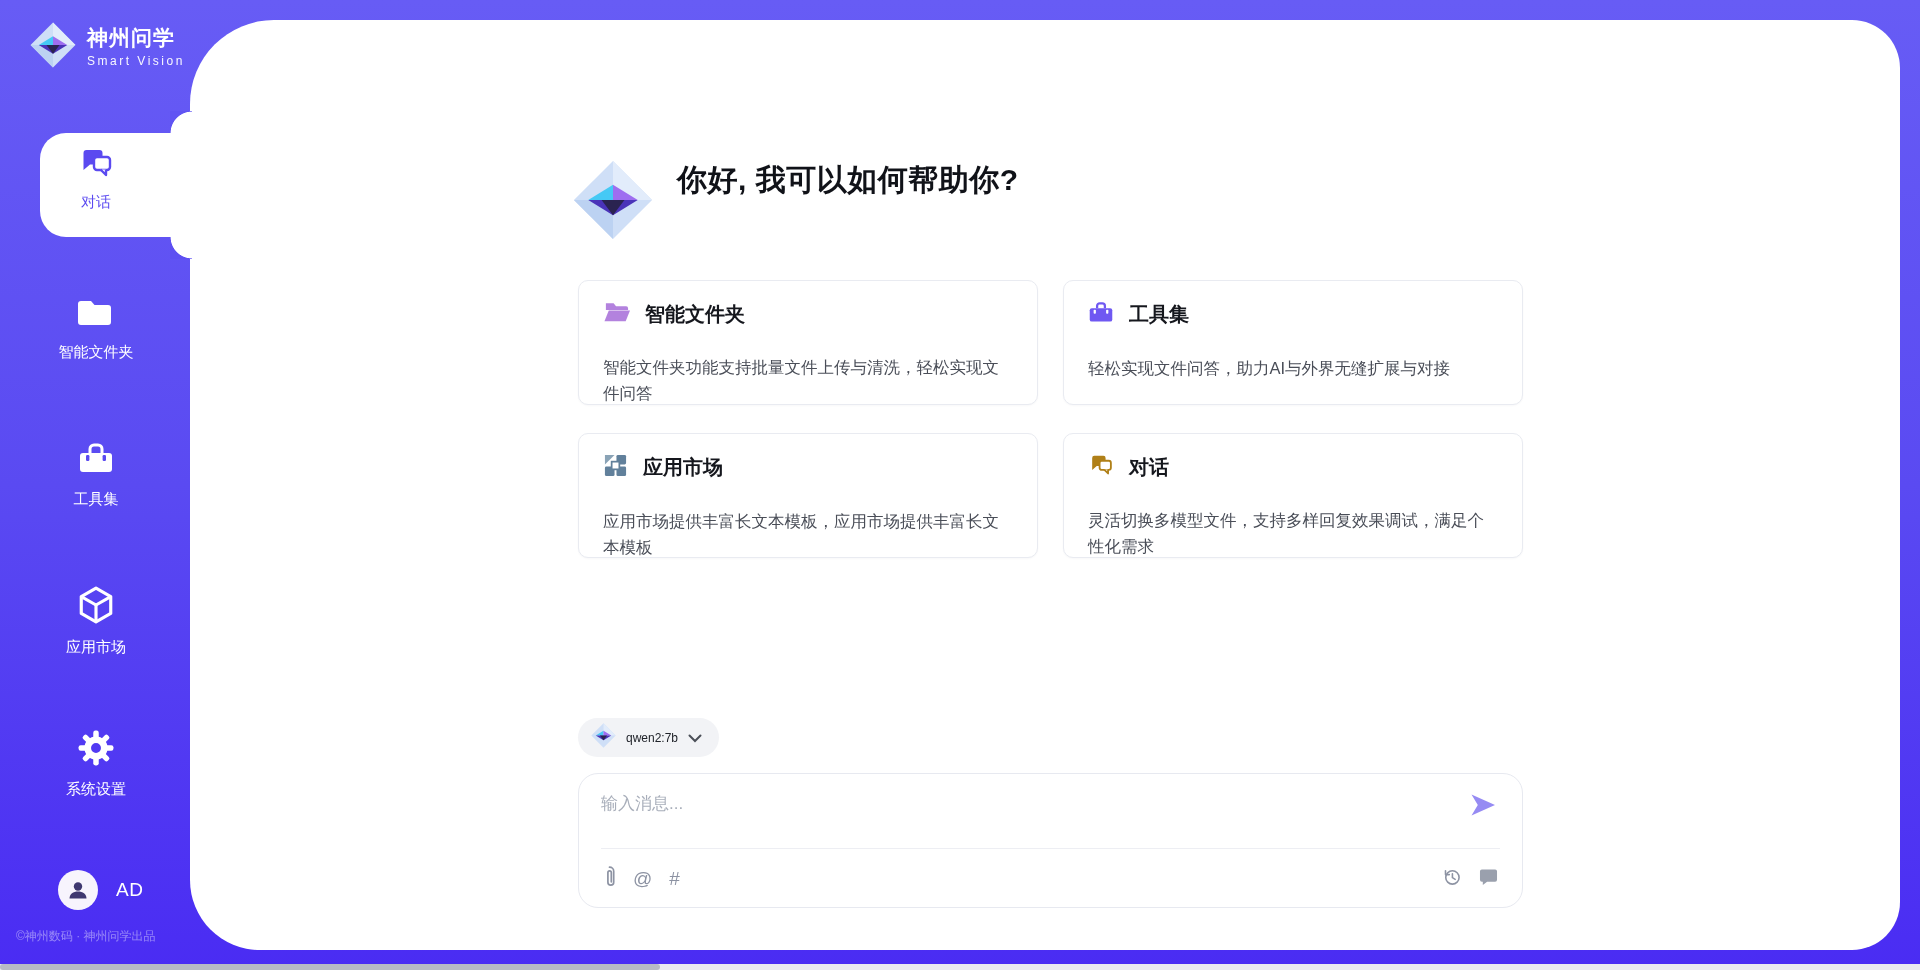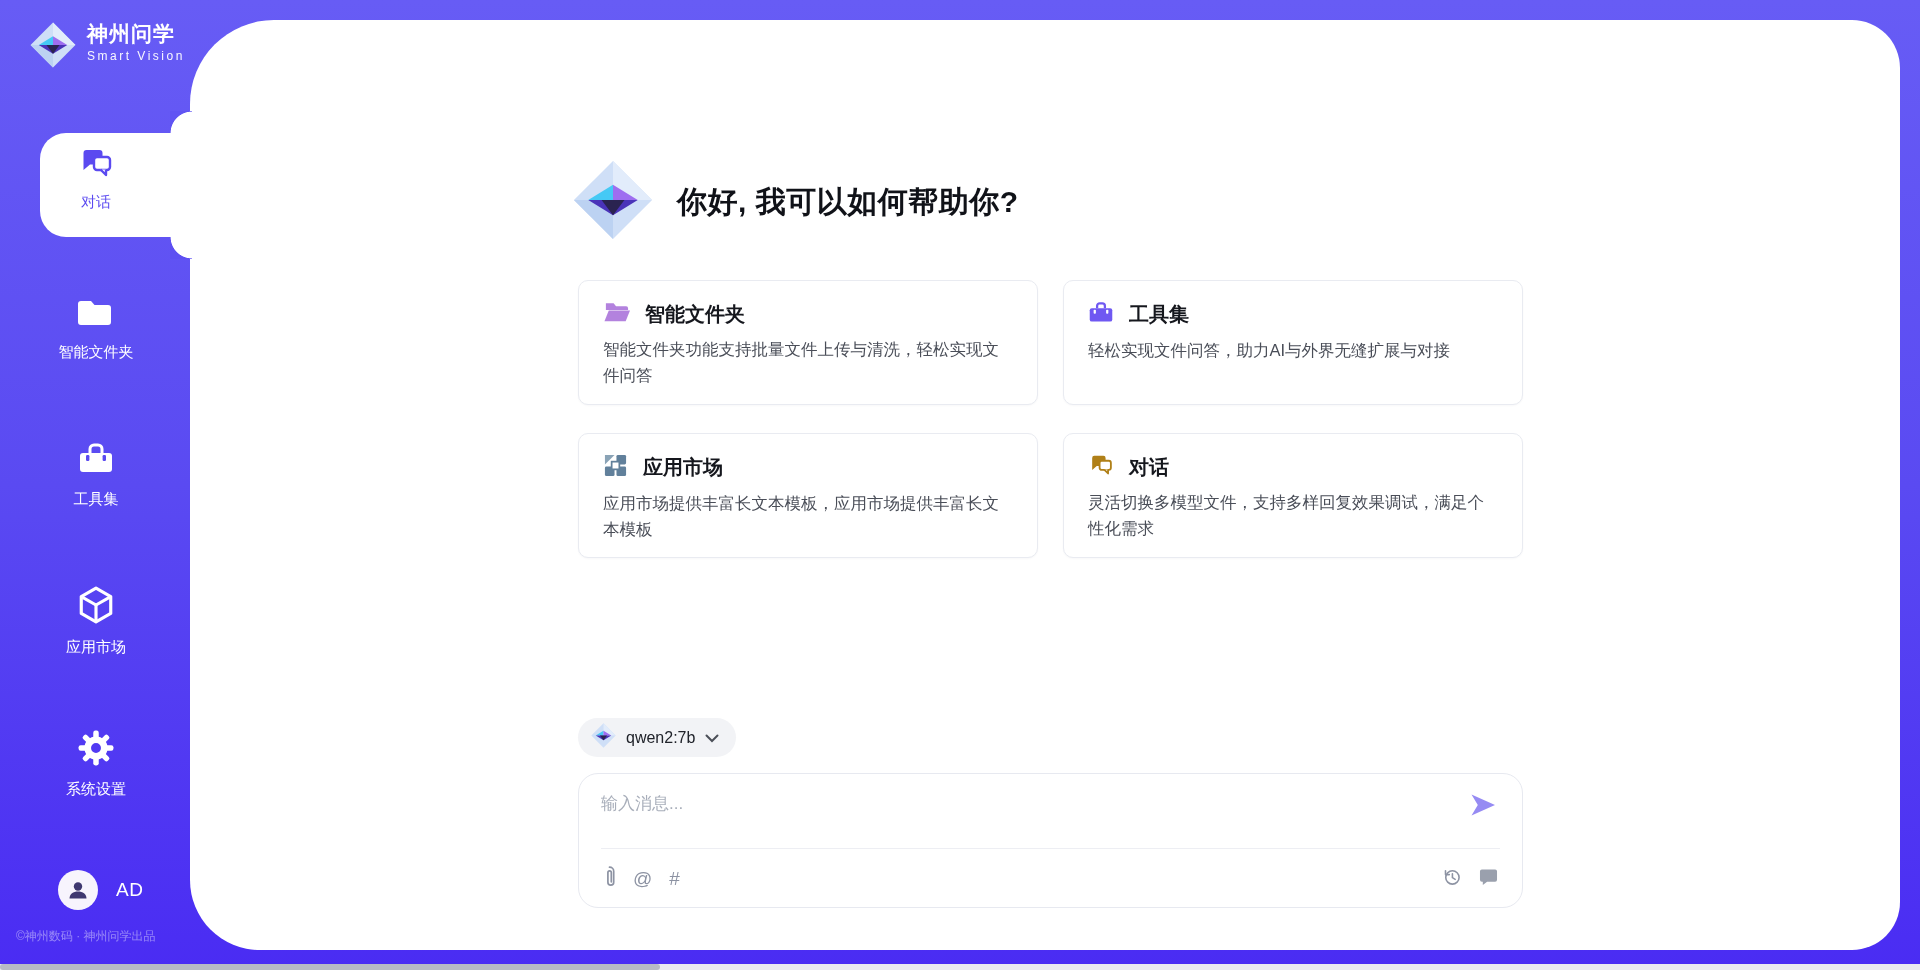--- a/index.html
+++ b/index.html
@@ -15,55 +15,55 @@
 
   
   .tab-shape { position:absolute; left:40px; top:133px; width:152px; height:104px; background:#ffffff;
                border-radius:26px 0 0 26px; z-index:1; }
   .scoop { position:absolute; width:22px; height:22px; z-index:1; }
   .scoop-top { left:170px; top:111px; background:radial-gradient(circle at 100% 100%, #ffffff 21px, #6054f3 21.8px); }
   .scoop-bottom { left:170px; top:237px; background:radial-gradient(circle at 100% 0%, #ffffff 21px, #5d4ff2 21.8px); }
 
   
   .sidebar { position:absolute; left:0; top:0; width:192px; height:970px; z-index:2; }
-  .brand { position:absolute; left:30px; top:22px; display:flex; align-items:flex-start; gap:11px; }
+  .brand { position:absolute; left:30px; top:22px; display:flex; align-items:center; gap:11px; }
   .brand-txt .brand-name { color:#fff; font-size:21px; font-weight:700; letter-spacing:1px; line-height:1.15; }
   .brand-txt .brand-sub { color:rgba(255,255,255,.95); font-size:12px; letter-spacing:2.5px; margin-top:3px; }
 
   .nav-item { position:absolute; left:0; width:192px; display:flex; flex-direction:column; align-items:center; gap:9px; cursor:pointer; }
   .nav-item .nav-label { color:#ffffff; font-size:15px; }
   .nav-item.active .nav-label { color:#5b4af0; font-weight:500; }
   .nav-1 { top:146px; }
   .nav-2 { top:296px; }
   .nav-3 { top:441px; }
   .nav-4 { top:585px; }
   .nav-5 { top:729px; }
 
   .user-row { position:absolute; left:58px; top:870px; display:flex; align-items:center; gap:18px; }
   .avatar { width:40px; height:40px; border-radius:50%; background:#f7f4fd; display:flex; align-items:center; justify-content:center; }
   .user-name { color:#ffffff; font-size:19px; letter-spacing:.5px; }
   .copyright { position:absolute; left:16px; top:928px; width:180px; color:rgba(255,255,255,.42); font-size:12px; white-space:nowrap; }
 
   
-  .greeting { position:absolute; left:573px; top:160px; display:flex; align-items:center; gap:24px; z-index:2; }
+  .greeting { position:absolute; left:573px; top:160px; display:flex; align-items:flex-start; gap:24px; z-index:2; }
   .greeting-title { font-size:30px; font-weight:700; color:#101218; letter-spacing:.5px; }
 
   .card { position:absolute; width:460px; height:125px; background:#fff; border:1px solid #e9ebf1; border-radius:10px;
           padding:19px 24px; z-index:2; cursor:pointer; box-shadow:0 1px 2px rgba(20,24,50,.03); }
   .card-0 { left:578px; top:280px; }
   .card-1 { left:1063px; top:280px; }
   .card-2 { left:578px; top:433px; }
   .card-3 { left:1063px; top:433px; }
   .card-head { display:flex; align-items:center; gap:15px; }
   .card-title { font-size:20px; font-weight:700; color:#15171d; }
-  .card-desc { margin-top:9px; font-size:16.5px; line-height:1.55; color:#4a4e58; }
+  .card-desc { margin-top:27px; font-size:16.5px; line-height:1.55; color:#4a4e58; }
 
   .model-pill { position:absolute; left:578px; top:718px; height:39px; display:inline-flex; align-items:center; gap:10px;
                 background:#f2f3f6; border-radius:20px; padding:0 17px 0 13px; z-index:2; cursor:pointer; }
-  .model-name { font-size:16px; color:#20232a; }
+  .model-name { font-size:12px; color:#20232a; }
 
   .composer { position:absolute; left:578px; top:773px; width:945px; height:135px; background:#fff; border:1.5px solid #e7e9f0;
               border-radius:20px; z-index:2; }
   .composer-input { position:absolute; left:22px; top:14px; width:840px; height:32px; border:none; outline:none;
                     font-size:17px; color:#30333a; font-family:"Liberation Sans","DejaVu Sans",sans-serif; background:transparent; }
   .composer-input::placeholder { color:#a8aeba; }
   .send-btn { position:absolute; right:26px; top:20px; width:26px; height:24px; cursor:pointer; background:none; border:none; }
   .composer-divider { position:absolute; left:22px; right:22px; top:74px; height:1px; background:#edeef3; }
   .composer-toolbar { position:absolute; left:0; right:0; top:75px; bottom:0; display:flex; align-items:center;
                       justify-content:space-between; padding:0 24px; }

